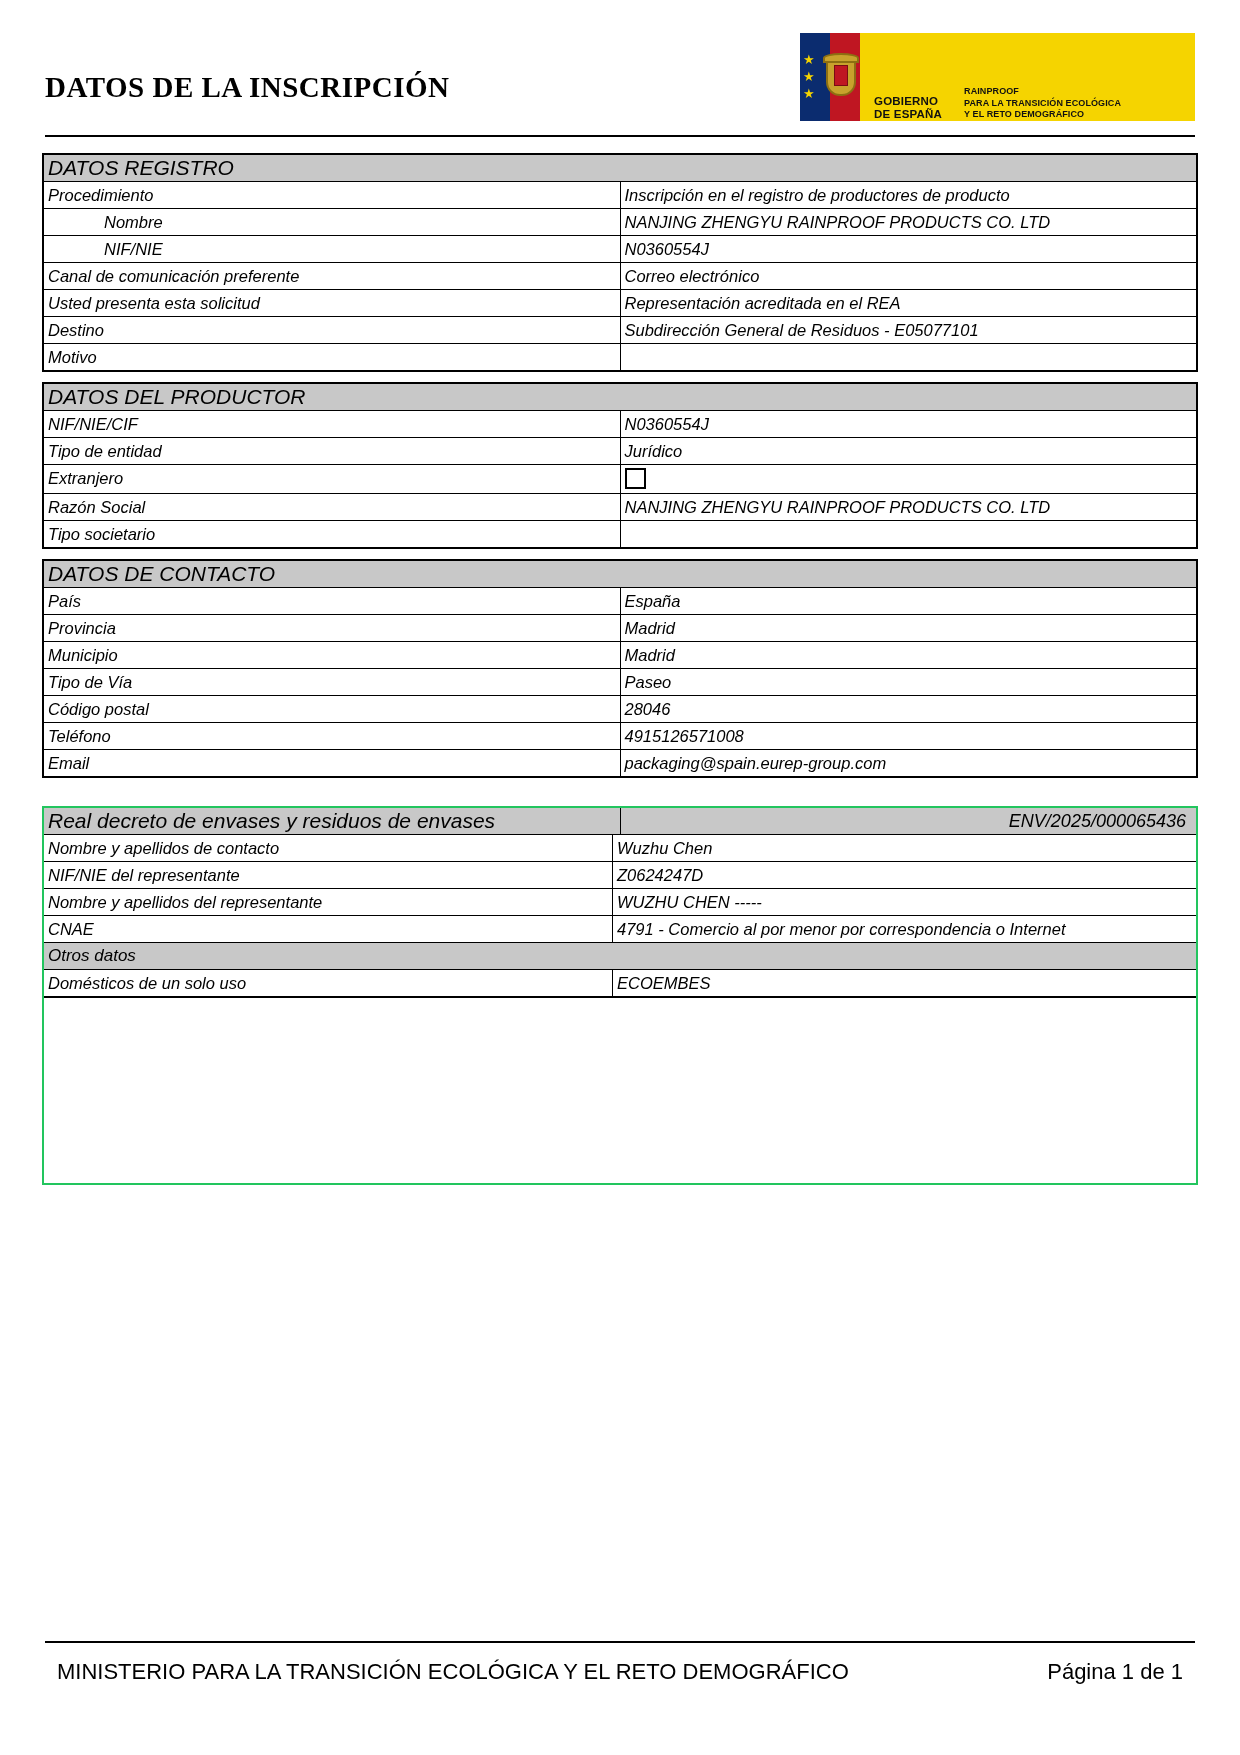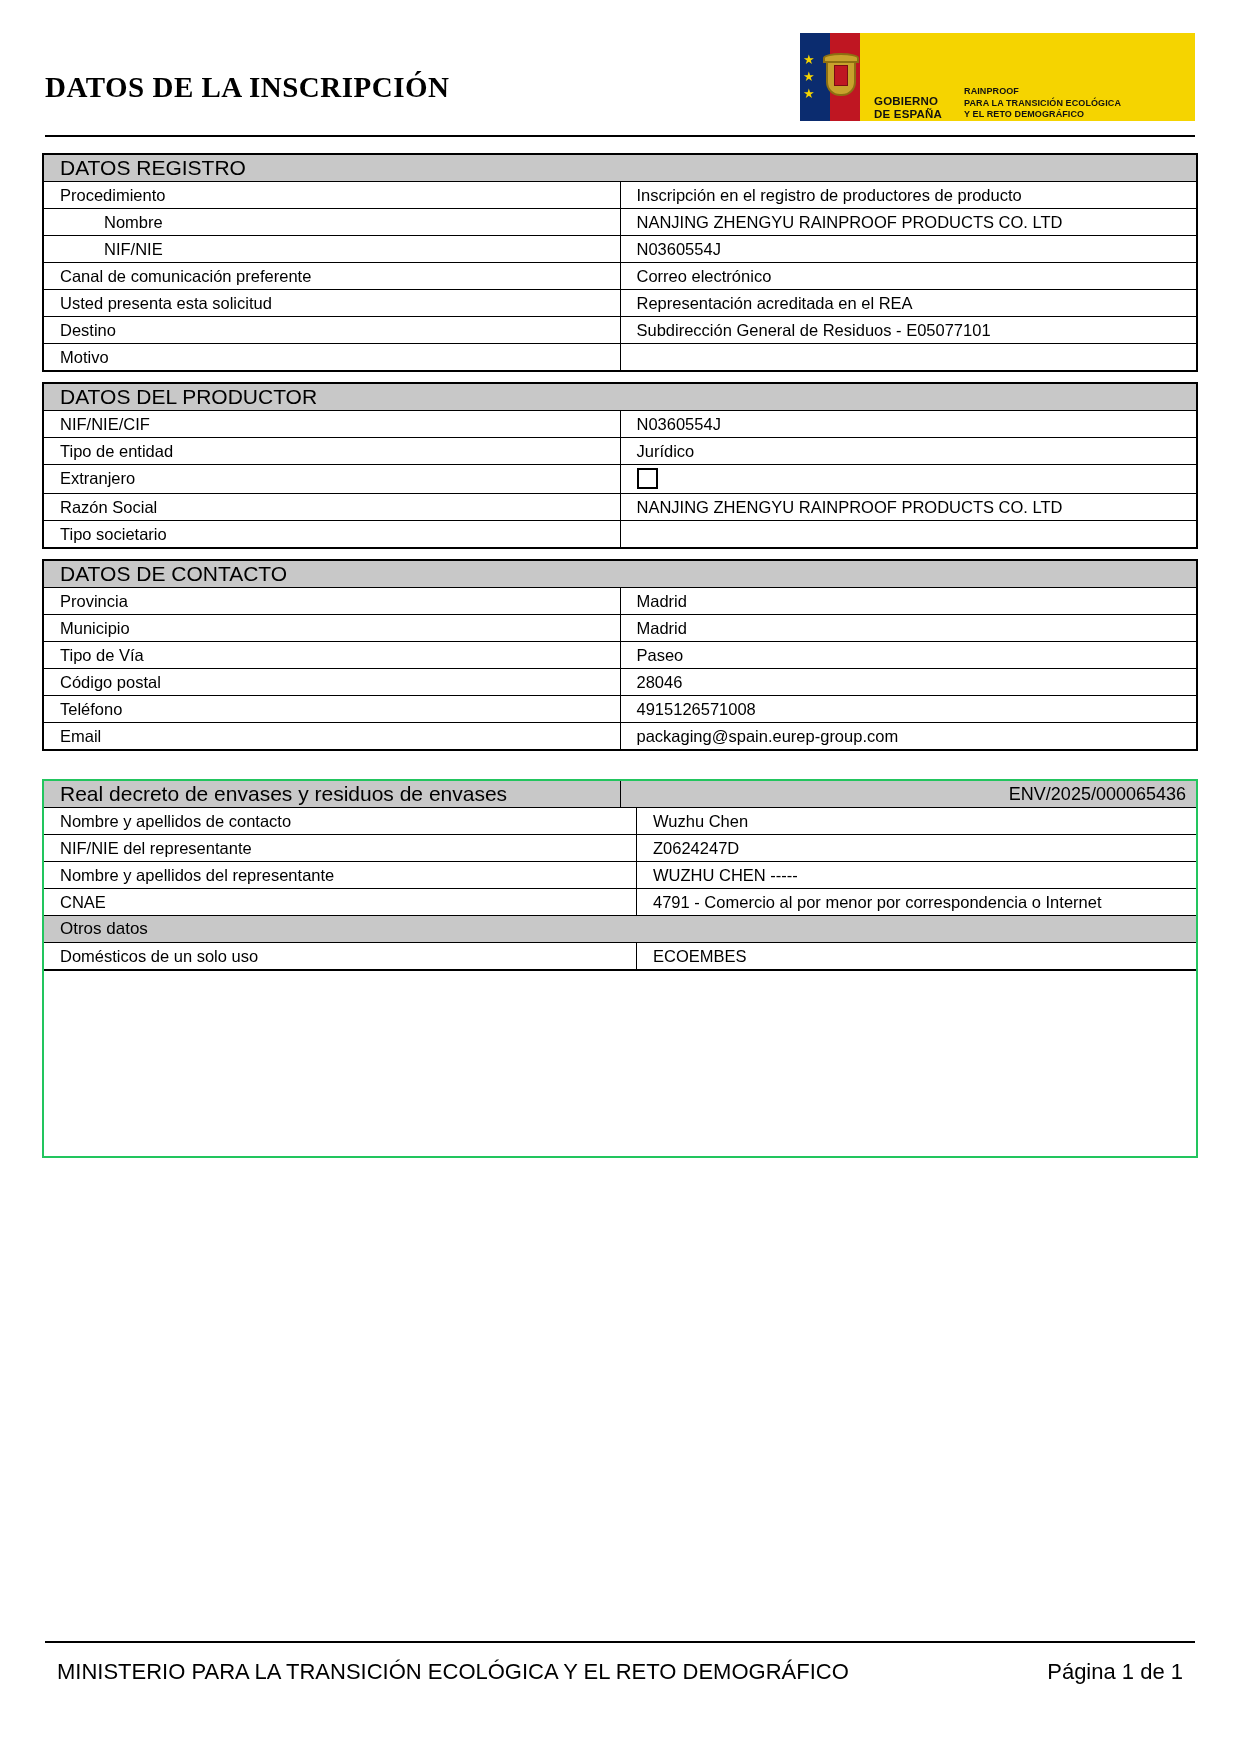--- a/index.html
+++ b/index.html
@@ -136,24 +136,25 @@
     margin: 0 42px;
   }
   table.block {
     width: 100%;
     border-collapse: collapse;
     table-layout: fixed;
     font-size: 16.5px;
   }
   table.block td {
     border: 1px solid #000;
-    padding: 3px 16px;
+    padding: 3px 4px;
     vertical-align: top;
     line-height: 20px;
     height: 20px;
+    font-style: italic;
   }
   .section-head td {
     background: #c8c8c8;
     font-size: 21px;
     padding: 5px 8px 6px 8px;
     border: 1px solid #000;
   }
   .section-head .right {
     text-align: right;
     font-size: 18px;
@@ -326,20 +327,24 @@
 
     <div class="spacer-1"></div>
 
     <div class="grp">
       <table class="block">
         <tbody>
             <tr class="section-head">
           <td colspan="2">DATOS DE CONTACTO</td>
         </tr>
         <tr>
+          <td class="label">País</td>
+          <td>España</td>
+        </tr>
+        <tr>
           <td class="label">Provincia</td>
           <td>Madrid</td>
         </tr>
         <tr>
           <td class="label">Municipio</td>
           <td>Madrid</td>
         </tr>
         <tr>
           <td class="label">Tipo de Vía</td>
           <td>Paseo</td>

